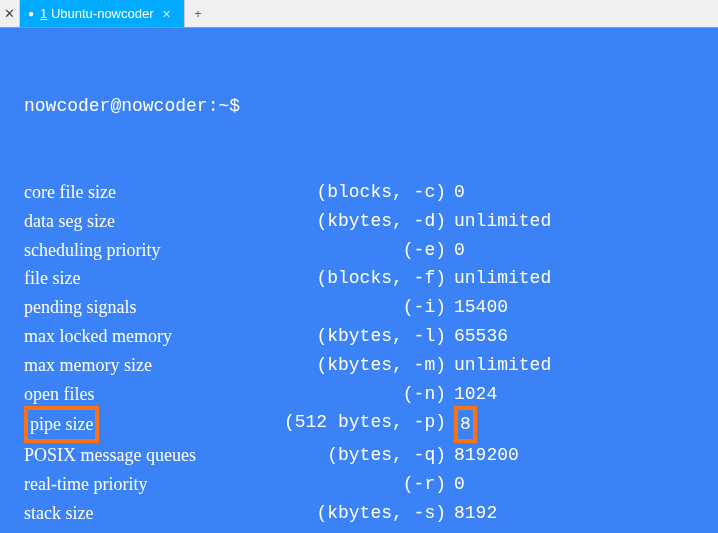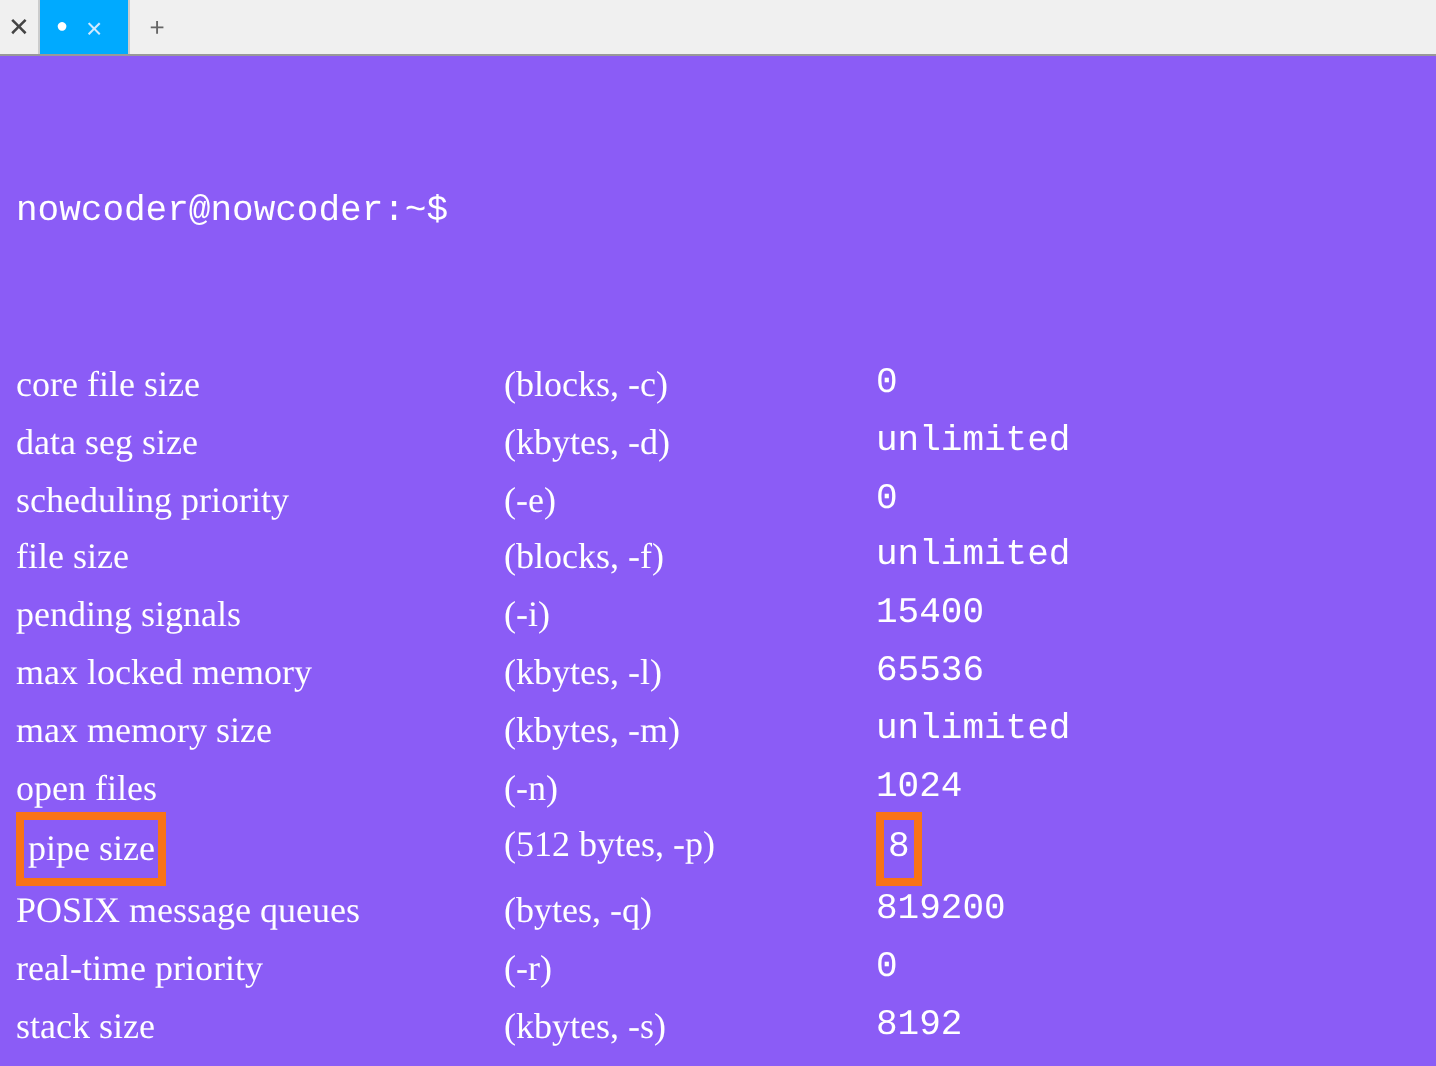--- a/index.html
+++ b/index.html
@@ -44,48 +44,49 @@
     .tab-add {
       width: 28px;
       display: flex;
       align-items: center;
       justify-content: center;
       color: #666;
       cursor: pointer;
       border-left: 1px solid #ccc;
     }
     .terminal {
-      background: #8b5cf6;
+      background: #3b82f6;
       color: #fff;
       width: 718px;
       height: 505px;
-      padding: 6px 8px;
+      padding: 6px 24px;
       line-height: 1.6;
       white-space: pre;
       overflow: hidden;
       position: relative;
     }
     .prompt-line { display: flex; align-items: baseline; }
     .prompt-userhost { color: #fff; }
     .cmd-box { border: 2px solid #d80000; padding: 0 3px; }
     .limit-row { display: flex; }
     .col-name { width: 244px; font-family: Liberation Serif, serif; }
-    .col-spec { width: 178px; text-align: left; font-family: Liberation Serif, serif; }
+    .col-spec { width: 178px; text-align: right; }
     .col-val { padding-left: 8px; }
     .hl { border: 4px solid #f97316; display: inline-block; padding: 0 2px; margin: -2px 0; }
   </style>
 </head>
 <body>
 
 <div class="tabbar">
   <div class="tab-close-global">
     <span>✕</span>
   </div>
   <div class="tab">
     <span class="dot">●</span>
+    <span class="label"><u>1</u> <span>Ubuntu-nowcoder</span></span>
     <span class="tab-x">×</span>
   </div>
   <div class="tab-add">
     <span>+</span>
   </div>
 </div>
 
 <div class="terminal">
   <div class="prompt-line">
     <span class="prompt-userhost">nowcoder@nowcoder:~$</span><span>&nbsp;</span>

